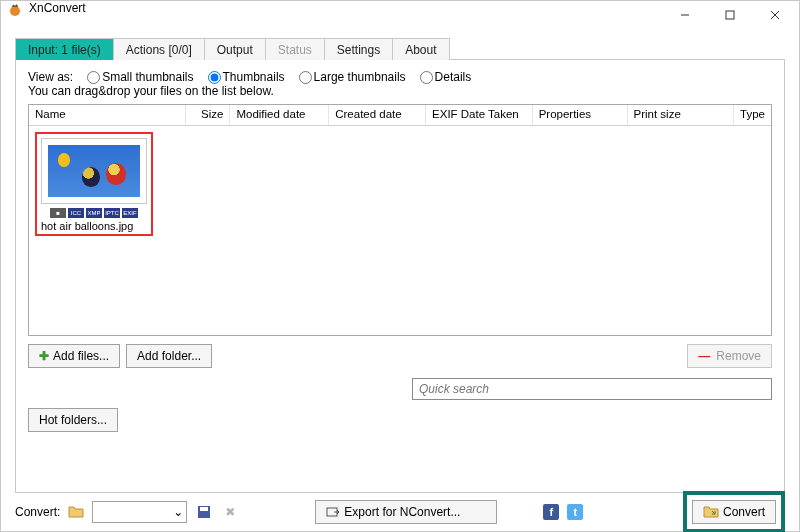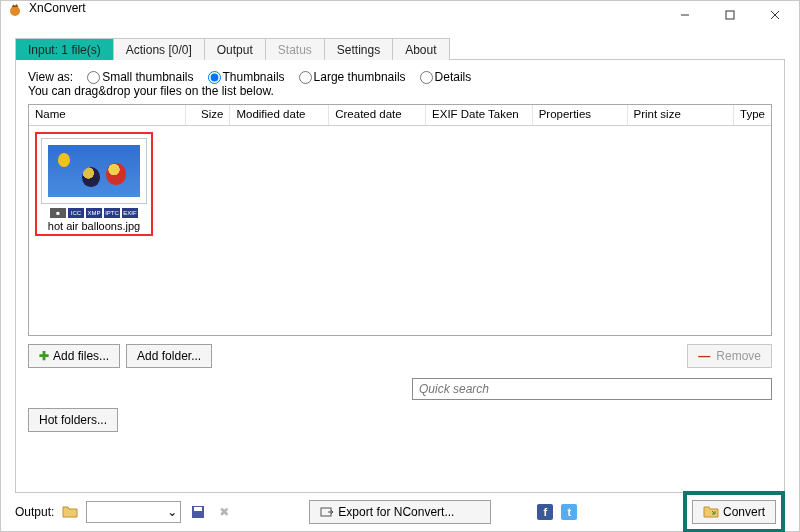--- a/index.html
+++ b/index.html
@@ -17,21 +17,21 @@
 .tabpanel{border:1px solid #c8c8c8;flex:1;display:flex;flex-direction:column;padding:10px 12px 10px 12px}
 .viewrow{display:flex;align-items:center;gap:6px;font-size:12px}
 .viewrow label{display:flex;align-items:center;}
 .viewrow input[type=radio]{margin:0 2px 0 8px}
 .hint{font-size:12px;color:#000}
 .filebox{margin-top:6px;border:1px solid #a8a8a8;background:#fff;display:flex;flex-direction:column;height:230px}
 .cols{display:flex;border-bottom:1px solid #d0d0d0;height:20px;font-size:11.5px;color:#000;background:#fff}
 .col{padding:3px 6px;border-right:1px solid #e5e5e5;white-space:nowrap}
 .col:last-child{border-right:none}
 .thumbarea{flex:1;padding:6px;position:relative;overflow:hidden}
-.thumb{width:118px;border:2px solid #ed2c2c;padding:4px 4px 2px;box-sizing:border-box;text-align:center}
+.thumb{width:118px;border:2px solid #ed2c2c;padding:4px 4px 2px;box-sizing:border-box;text-align:left}
 .thumb .frame{border:1px solid #c8c8c8;padding:6px;background:#fff}
 .thumb .sky{height:52px;background:linear-gradient(#2f6fd1,#4a8be0);position:relative;overflow:hidden}
 .balloon{position:absolute;border-radius:50% 50% 48% 48%}
 .b1{width:12px;height:14px;background:#f2c21b;left:10px;top:8px}
 .b2{width:18px;height:20px;background:#202046;left:34px;top:22px;background:radial-gradient(circle at 35% 30%,#e0c040 0 30%,#202046 32% 100%)}
 .b3{width:20px;height:22px;background:#d03028;left:58px;top:18px;background:radial-gradient(circle at 40% 30%,#f0d050 0 28%,#d03028 30% 100%)}
 .badges{display:flex;gap:2px;justify-content:center;margin-top:4px;height:10px}
 .badge{width:16px;height:10px;font-size:6px;color:#fff;display:flex;align-items:center;justify-content:center}
 .badge.gray{background:#5a5a5a}
 .badge.blue{background:#2a3a8a}
@@ -181,21 +181,21 @@
         <input type="text" placeholder="Quick search" style="">
       </div>
 
       <div class="btnrow" style="margin-top:8px">
         <div class="btn">Hot folders...</div>
       </div>
     </div>
   </div>
 
   <div class="footer">
-    <span class="lbl">Output:</span>
+    <span class="lbl">Convert:</span>
     <span class="folder-ic"><svg viewBox="0 0 16 14">
           <path d="M1 3h5l1 2h8v8H1z" fill="#f2c96a" stroke="#b8923a"></path>
         </svg></span>
     <div class="combo">
         <span>⌄</span>
       </div>
     <span class="iconbtn">
         <svg width="14" height="14" viewBox="0 0 14 14">
           <rect x="1" y="1" width="12" height="12" fill="#4a5aa0"></rect>
           <rect x="3" y="2" width="8" height="4" fill="#fff"></rect>

